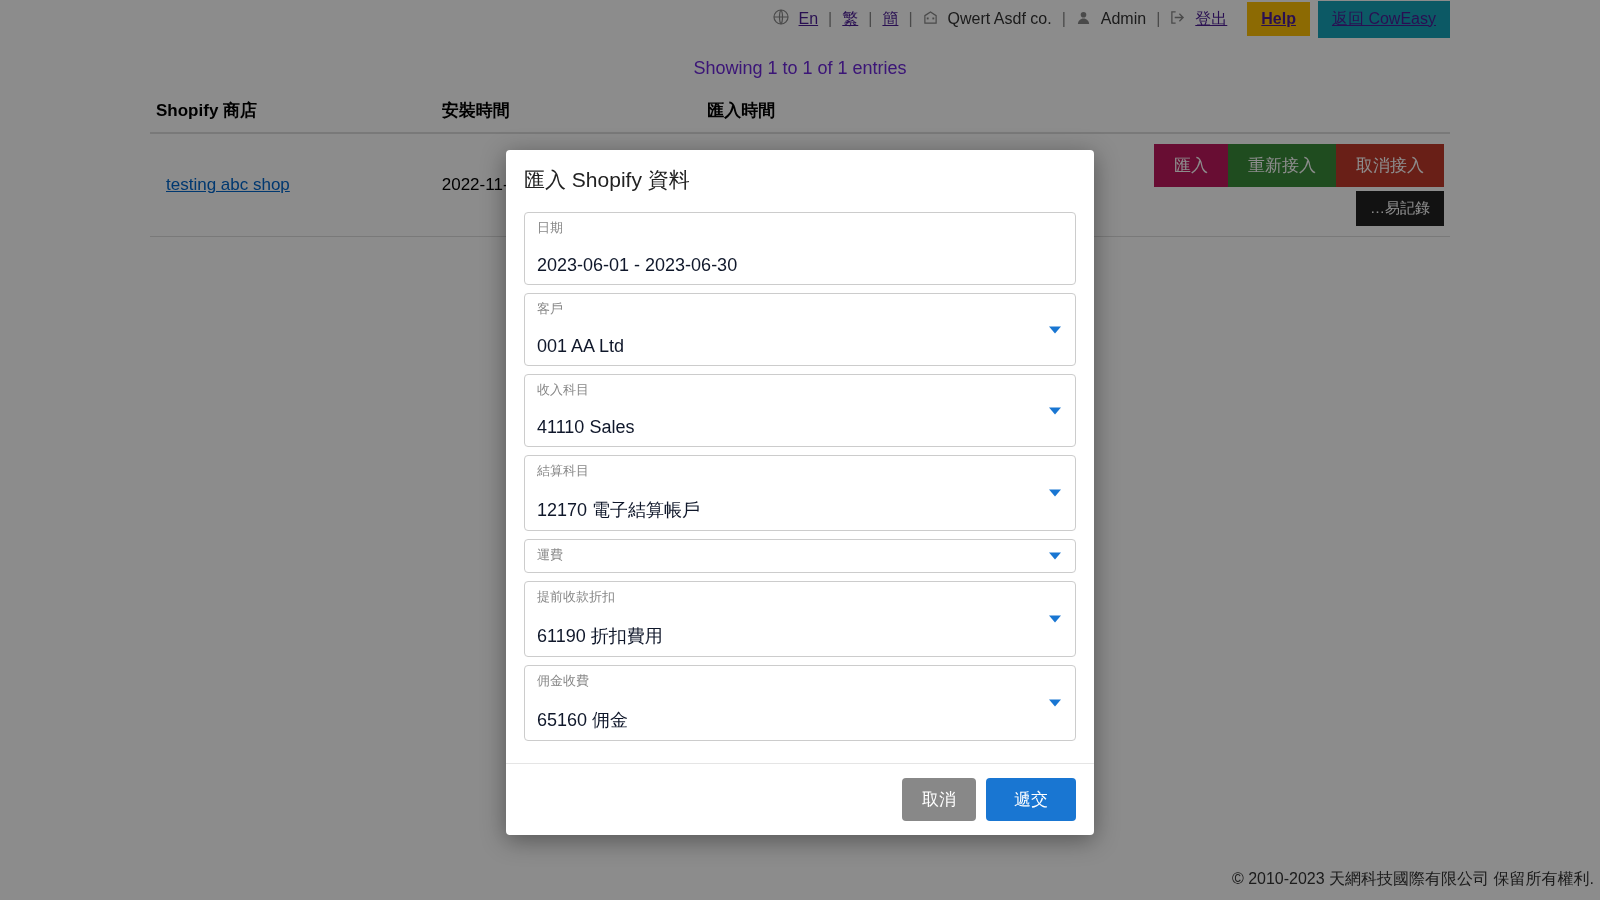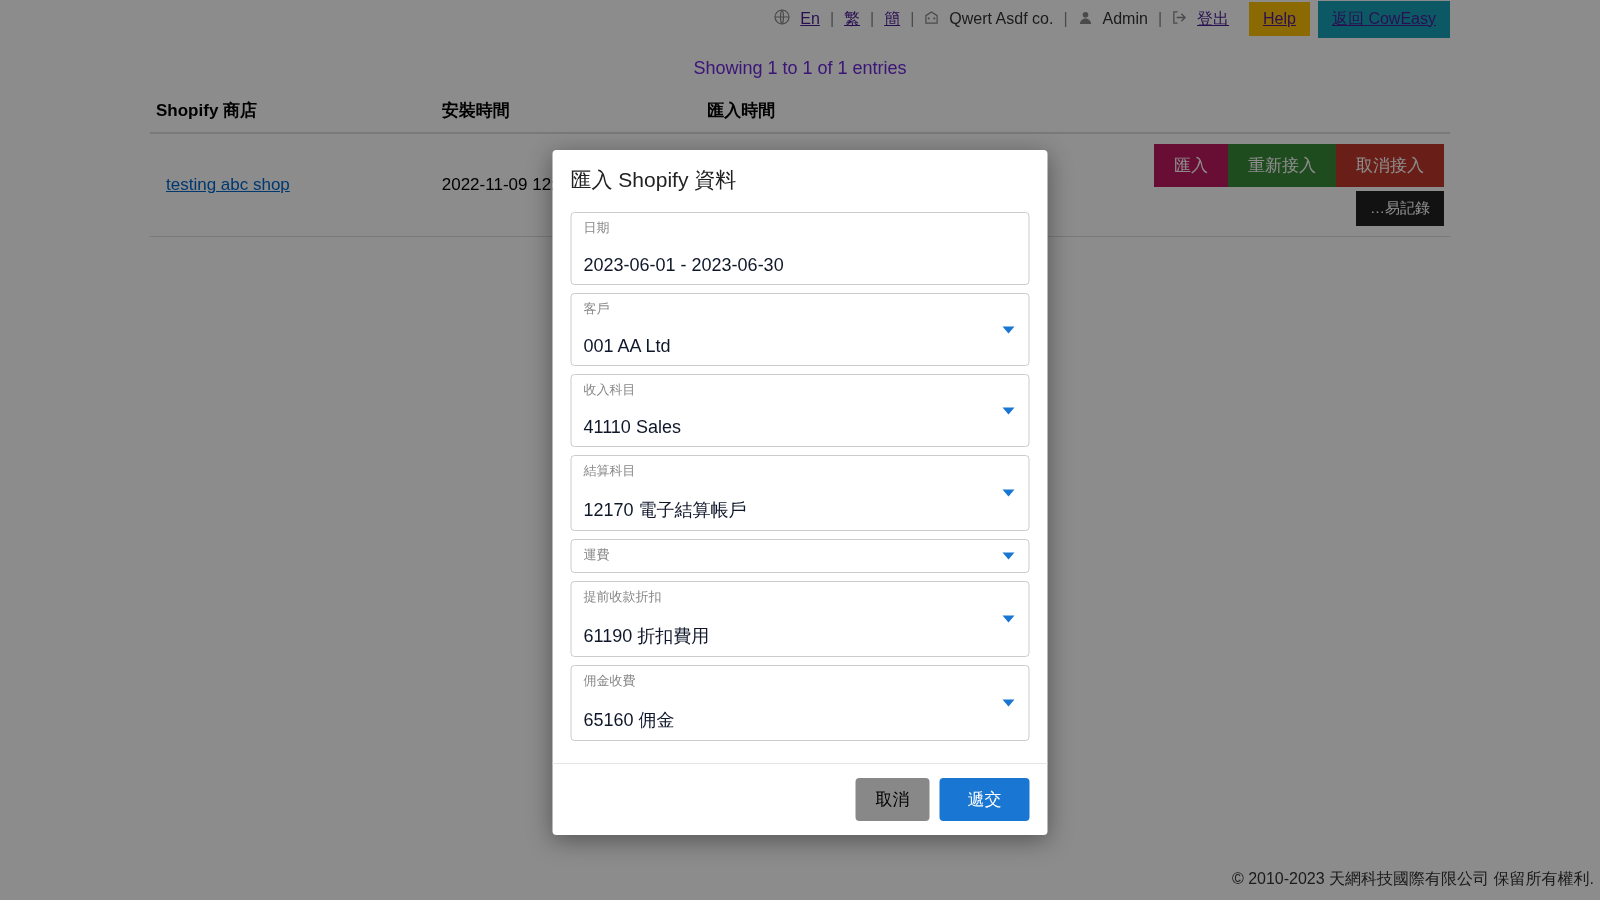--- a/index.html
+++ b/index.html
@@ -121,21 +121,21 @@
     .overlay {
       position: absolute;
       inset: 0;
       background: rgba(0,0,0,0.45);
     }
     .modal {
       position: absolute;
       top: 150px;
       left: 50%;
       transform: translateX(-50%);
-      width: 495px;
+      width: 588px;
       background: #fff;
       border-radius: 4px;
       box-shadow: 0 5px 25px rgba(0,0,0,0.4);
     }
     .modal-header {
       padding: 16px 18px 14px;
       font-size: 21px;
       font-weight: 500;
       color: #222;
     }
@@ -172,21 +172,21 @@
     }
     .modal-footer {
       border-top: 1px solid #e5e5e5;
       padding: 14px 18px;
       display: flex;
       justify-content: flex-end;
       gap: 10px;
     }
     .btn-cancel {
       background: #888;
-      color: #000000;
+      color: #ffffff;
       padding: 10px 20px;
       border-radius: 4px;
       font-size: 17px;
       border: none;
       cursor: pointer;
     }
     .btn-submit {
       background: #1976d2;
       color: #fff;
       padding: 10px 28px;
@@ -232,21 +232,21 @@
       </svg>
   </span>
   <span class="txt">Admin</span>
   <span class="sep">|</span>
   <span class="icon inline-icon">
     <svg width="15" height="15" viewBox="0 0 16 16" fill="none" stroke="#888" stroke-width="1.4">
         <path d="M6 2H2v12h4M10 4l4 4-4 4M14 8H5"></path>
       </svg>
   </span>
   <a href="#">登出</a>
-  <a href="#" class="btn-help" style="margin-left:12px;">Help</a>
+  <a href="#" class="btn-help" style="margin-left:12px;font-weight:bold;">Help</a>
   <a href="#" class="btn-back">返回 CowEasy</a>
 </div>
 
 <div class="content">
   <div class="entries-info">Showing 1 to 1 of 1 entries</div>
 
   <table>
     <thead>
       <tr>
         <th>Shopify 商店</th>

